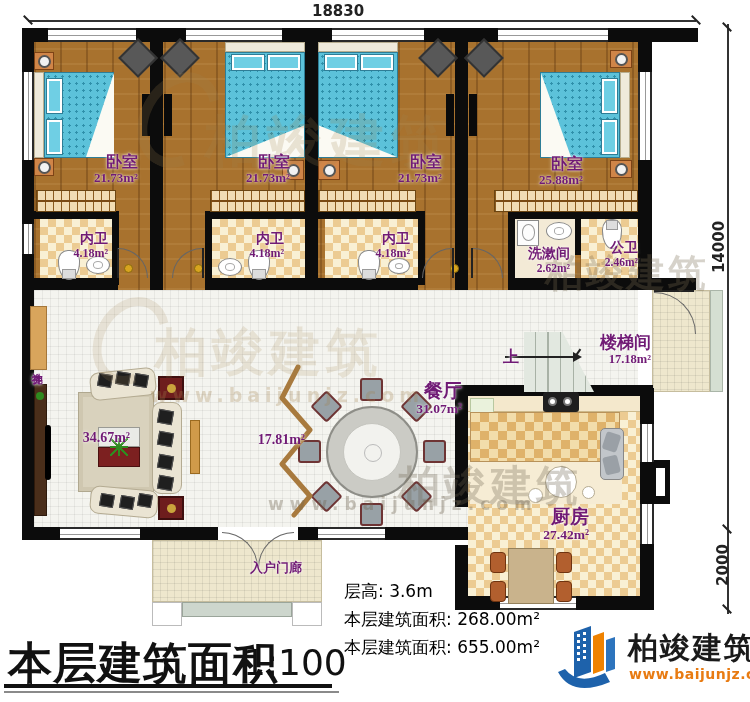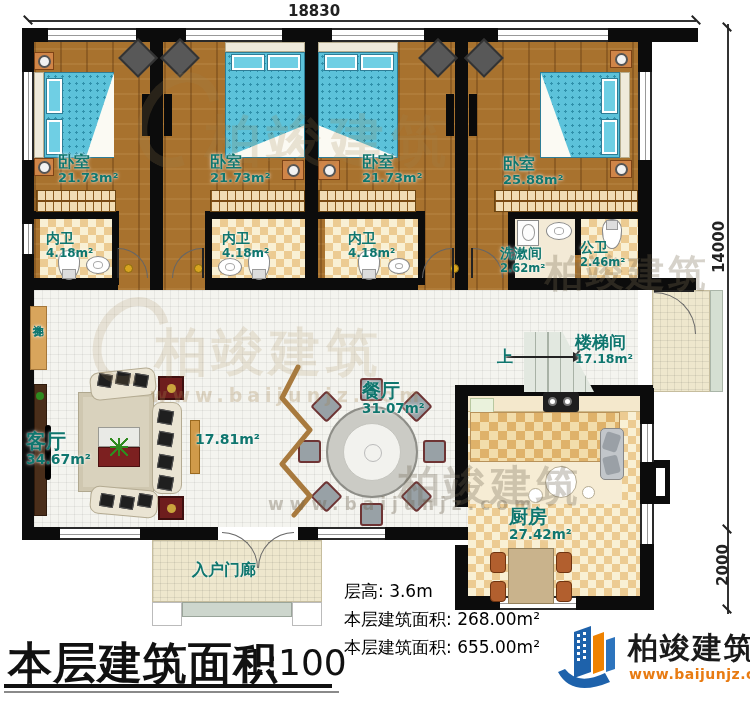--- a/index.html
+++ b/index.html
@@ -59,22 +59,22 @@
   .redtable i{display:block;width:9px;height:9px;border-radius:50%;background:#caa43c;}
   .plant{position:absolute;background:
       linear-gradient(0deg,transparent 43%,#2f8a1f 43% 57%,transparent 57%),
       linear-gradient(90deg,transparent 43%,#2f8a1f 43% 57%,transparent 57%),
       linear-gradient(45deg,transparent 45%,#2f8a1f 45% 55%,transparent 55%),
       linear-gradient(135deg,transparent 45%,#2f8a1f 45% 55%,transparent 55%);}
   
   .dchair{position:absolute;width:23px;height:23px;background:#98a1a6;border:2px solid #6e3434;border-radius:3px;box-sizing:border-box;}
   .kchair{position:absolute;width:16px;height:21px;background:#b25f2e;border:1.4px solid #6f3410;border-radius:4px;box-sizing:border-box;}
   
-  .room-label{position:absolute;text-align:left;color:#0f766e;line-height:1.12;
-    text-shadow:0 0 2px rgba(255,255,255,.85),0 0 4px rgba(255,255,255,.6);}
+  .room-label{position:absolute;text-align:right;color:#701a75;line-height:1.12;
+    text-shadow:0 0 2px rgba(255,255,255,.85),0 0 4px rgba(255,255,255,.6);font-family:Liberation Serif, serif;}
   .rn{font-weight:bold;}
   .ra{font-weight:bold;}
   .wm{position:absolute;font-weight:bold;pointer-events:none;white-space:nowrap;}
   .swirl{position:absolute;border-radius:50%;border-style:solid;border-color:rgba(160,130,80,.2);border-right-color:transparent;}
   .tick{position:absolute;width:12px;height:2px;background:#222;transform:rotate(45deg);}
   .dimtxt{position:absolute;font-size:15px;font-weight:bold;color:#222;}
 </style>
 </head>
 <body>
 
@@ -360,34 +360,33 @@
   </div>
   <div class="room-label" style="left:497px;top:348px;width:22px;font-size:16px;font-weight:bold;">上</div>
   <div class="room-label" style="left:362px;top:380px;width:100px;">
     <div class="rn" style="font-size:19px;">餐厅</div>
     <div class="ra" style="font-size:13.5px;">31.07m²</div>
   </div>
   <div class="room-label" style="left:195px;top:432px;width:110px;">
     <div class="ra" style="font-size:14px;">17.81m²</div>
   </div>
   <div class="room-label" style="left:26px;top:430px;width:104px;">
-    <div class="rn" style="font-size:20px;">客厅</div>
     <div class="ra" style="font-size:14px;">34.67m²</div>
   </div>
   <div class="room-label" style="left:509px;top:506px;width:80px;">
     <div class="rn" style="font-size:19px;">厨房</div>
     <div class="ra" style="font-size:13.5px;">27.42m²</div>
   </div>
-  <div class="room-label" style="left:192px;top:561px;width:110px;font-size:16px;font-weight:bold;">入户门廊</div>
+  <div class="room-label" style="left:192px;top:561px;width:110px;font-size:13px;font-weight:bold;">入户门廊</div>
   <div class="room-label" style="left:31px;top:316px;writing-mode:vertical-rl;font-size:11px;font-weight:bold;height:48px;">神龛</div>
 
   <div class="r" style="left:28px;top:20px;width:668px;height:1.5px;background:#333;"></div>
   <div class="tick" style="left:22px;top:19px;"></div>
   <div class="tick" style="left:690px;top:19px;"></div>
-  <div class="dimtxt" style="left:288px;top:2px;text-align:center;">18830</div>
+  <div class="dimtxt" style="left:312px;top:2px;text-align:center;">18830</div>
   <div class="r" style="left:727px;top:24px;width:1.5px;height:590px;background:#333;"></div>
   <div class="tick" style="left:721px;top:26px;"></div>
   <div class="tick" style="left:721px;top:528px;"></div>
   <div class="tick" style="left:721px;top:608px;"></div>
   <div class="dimtxt" style="left:689px;top:238px;width:60px;text-align:center;transform:rotate(-90deg);">14000</div>
   <div class="dimtxt" style="left:693px;top:556px;width:60px;text-align:center;transform:rotate(-90deg);">2000</div>
 
   <div class="r" style="left:8px;top:634px;font-size:44px;font-weight:bold;color:#111;letter-spacing:1px;">本层建筑面积</div>
   <div class="r" style="left:243px;top:642px;font-size:36px;color:#111;">1:100</div>
   <div class="r" style="left:4px;top:684px;width:328px;height:4px;background:#111;"></div>

